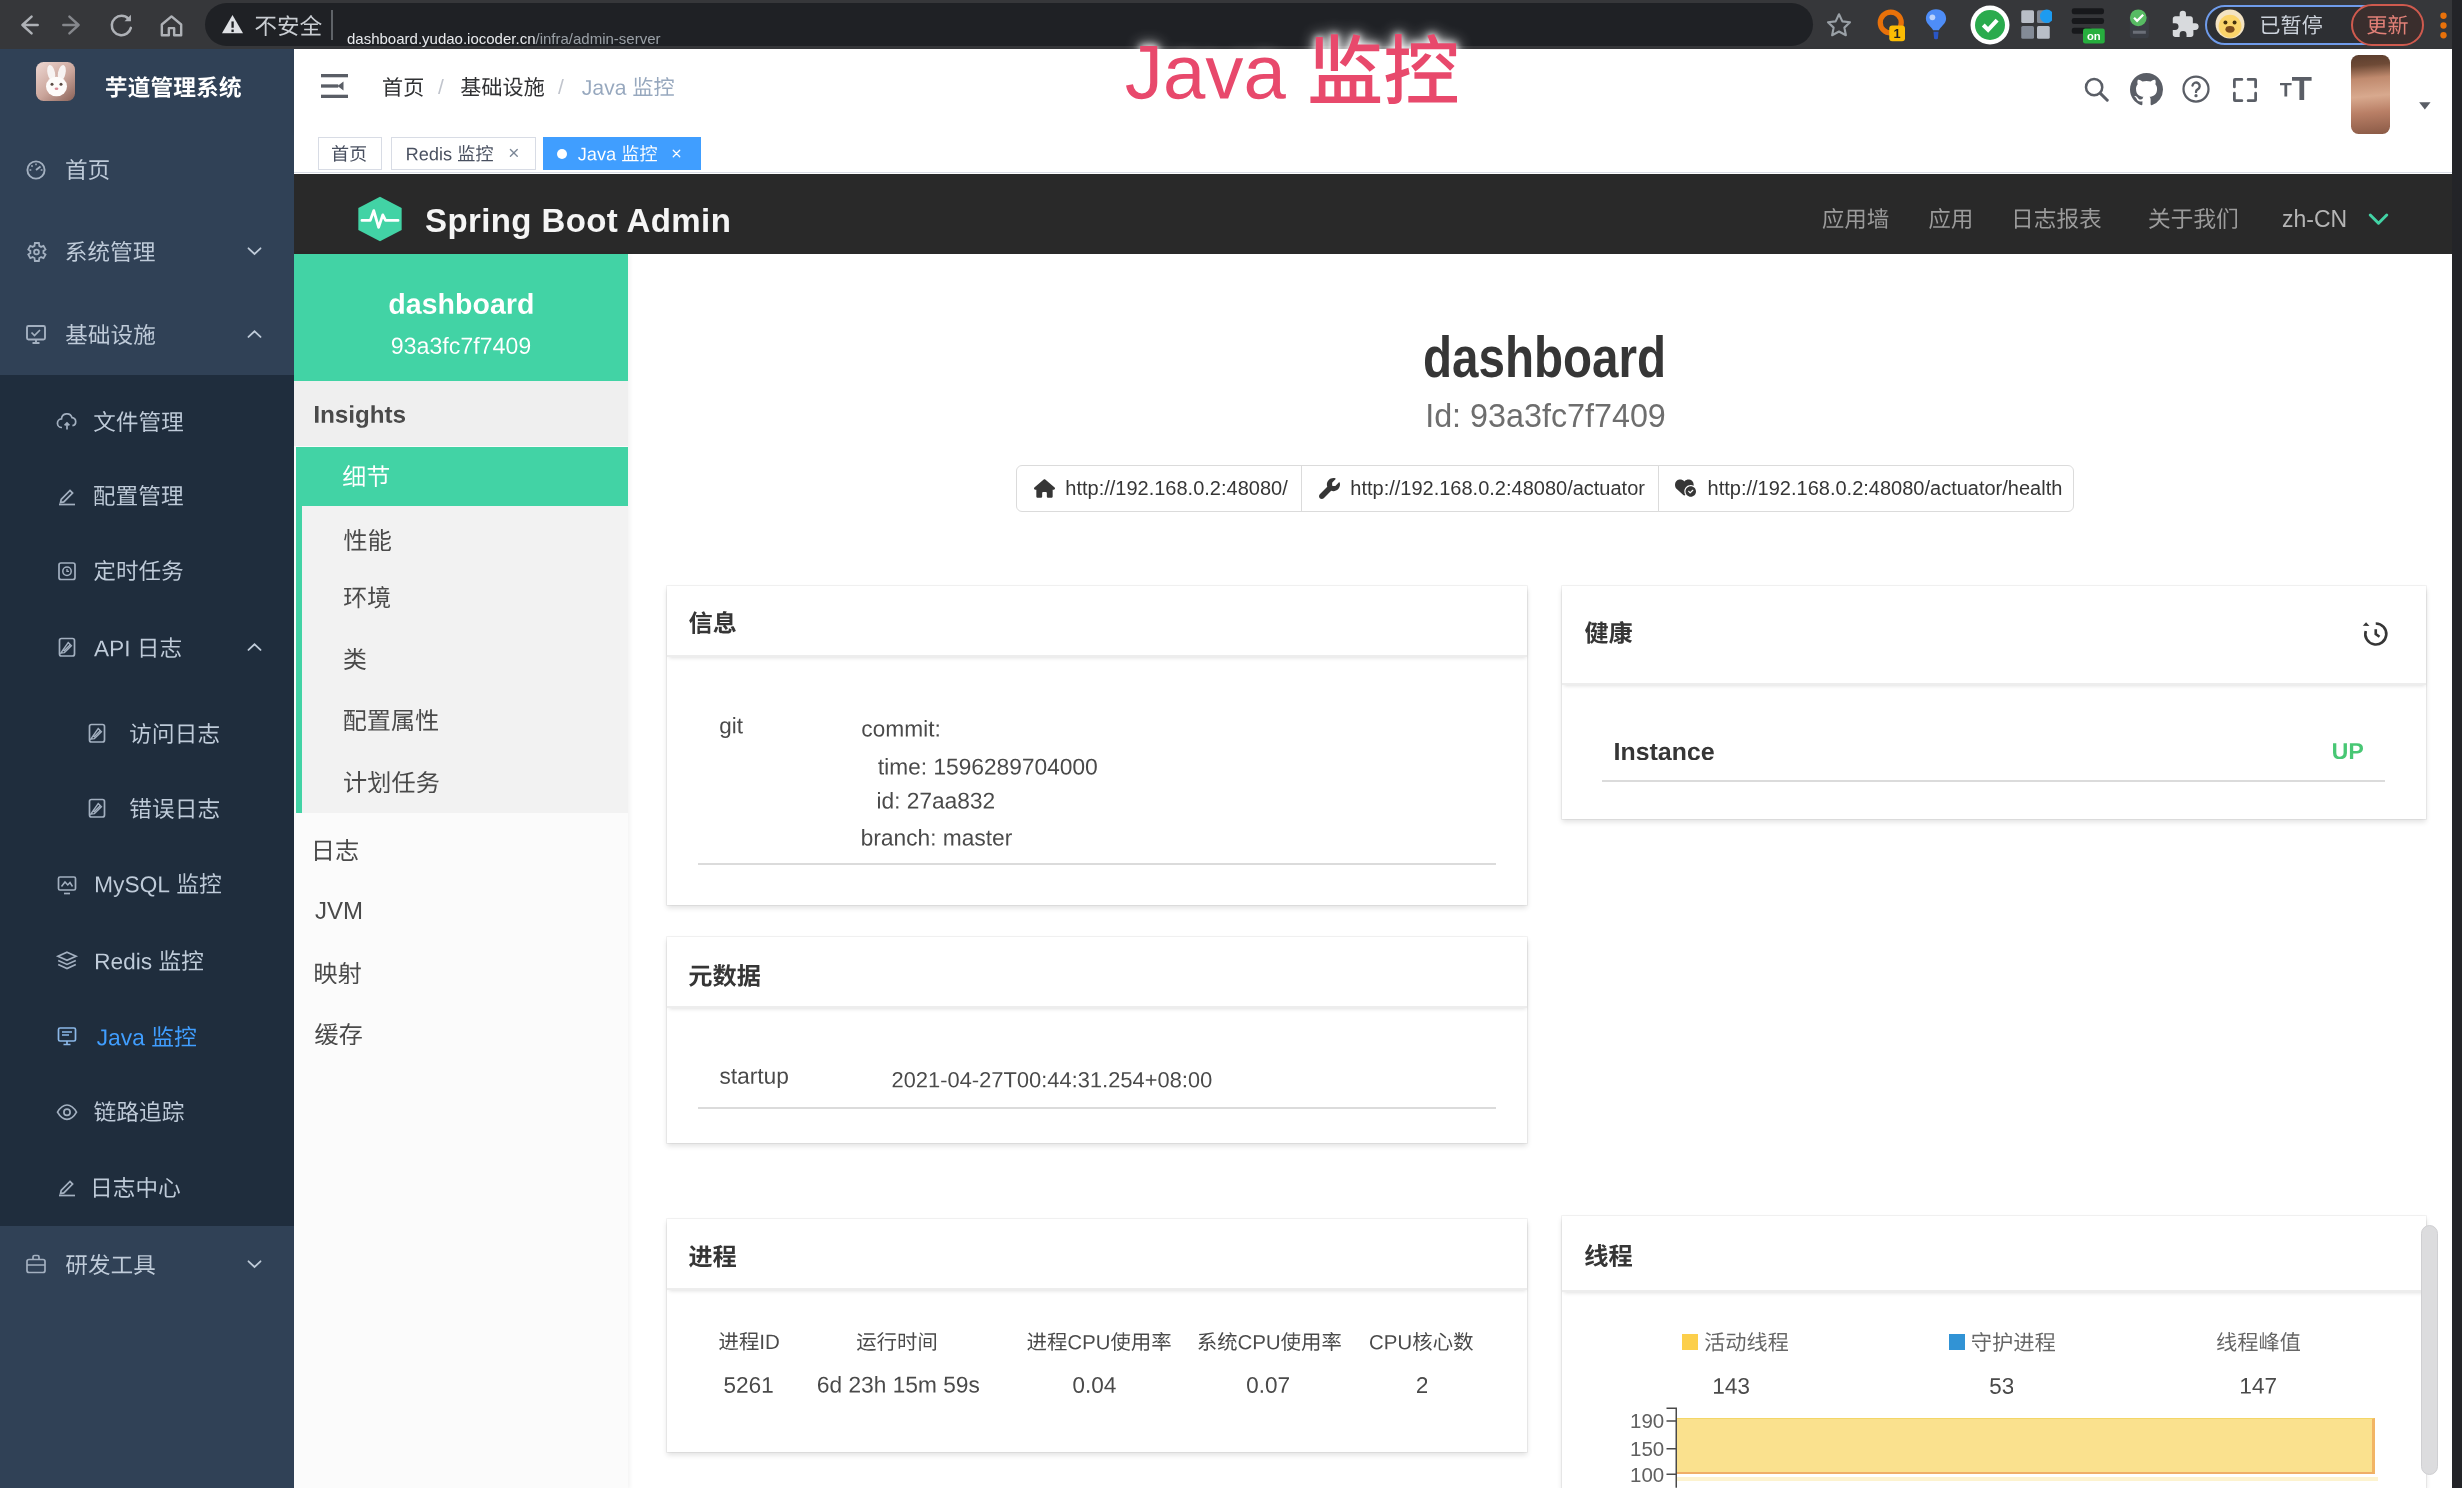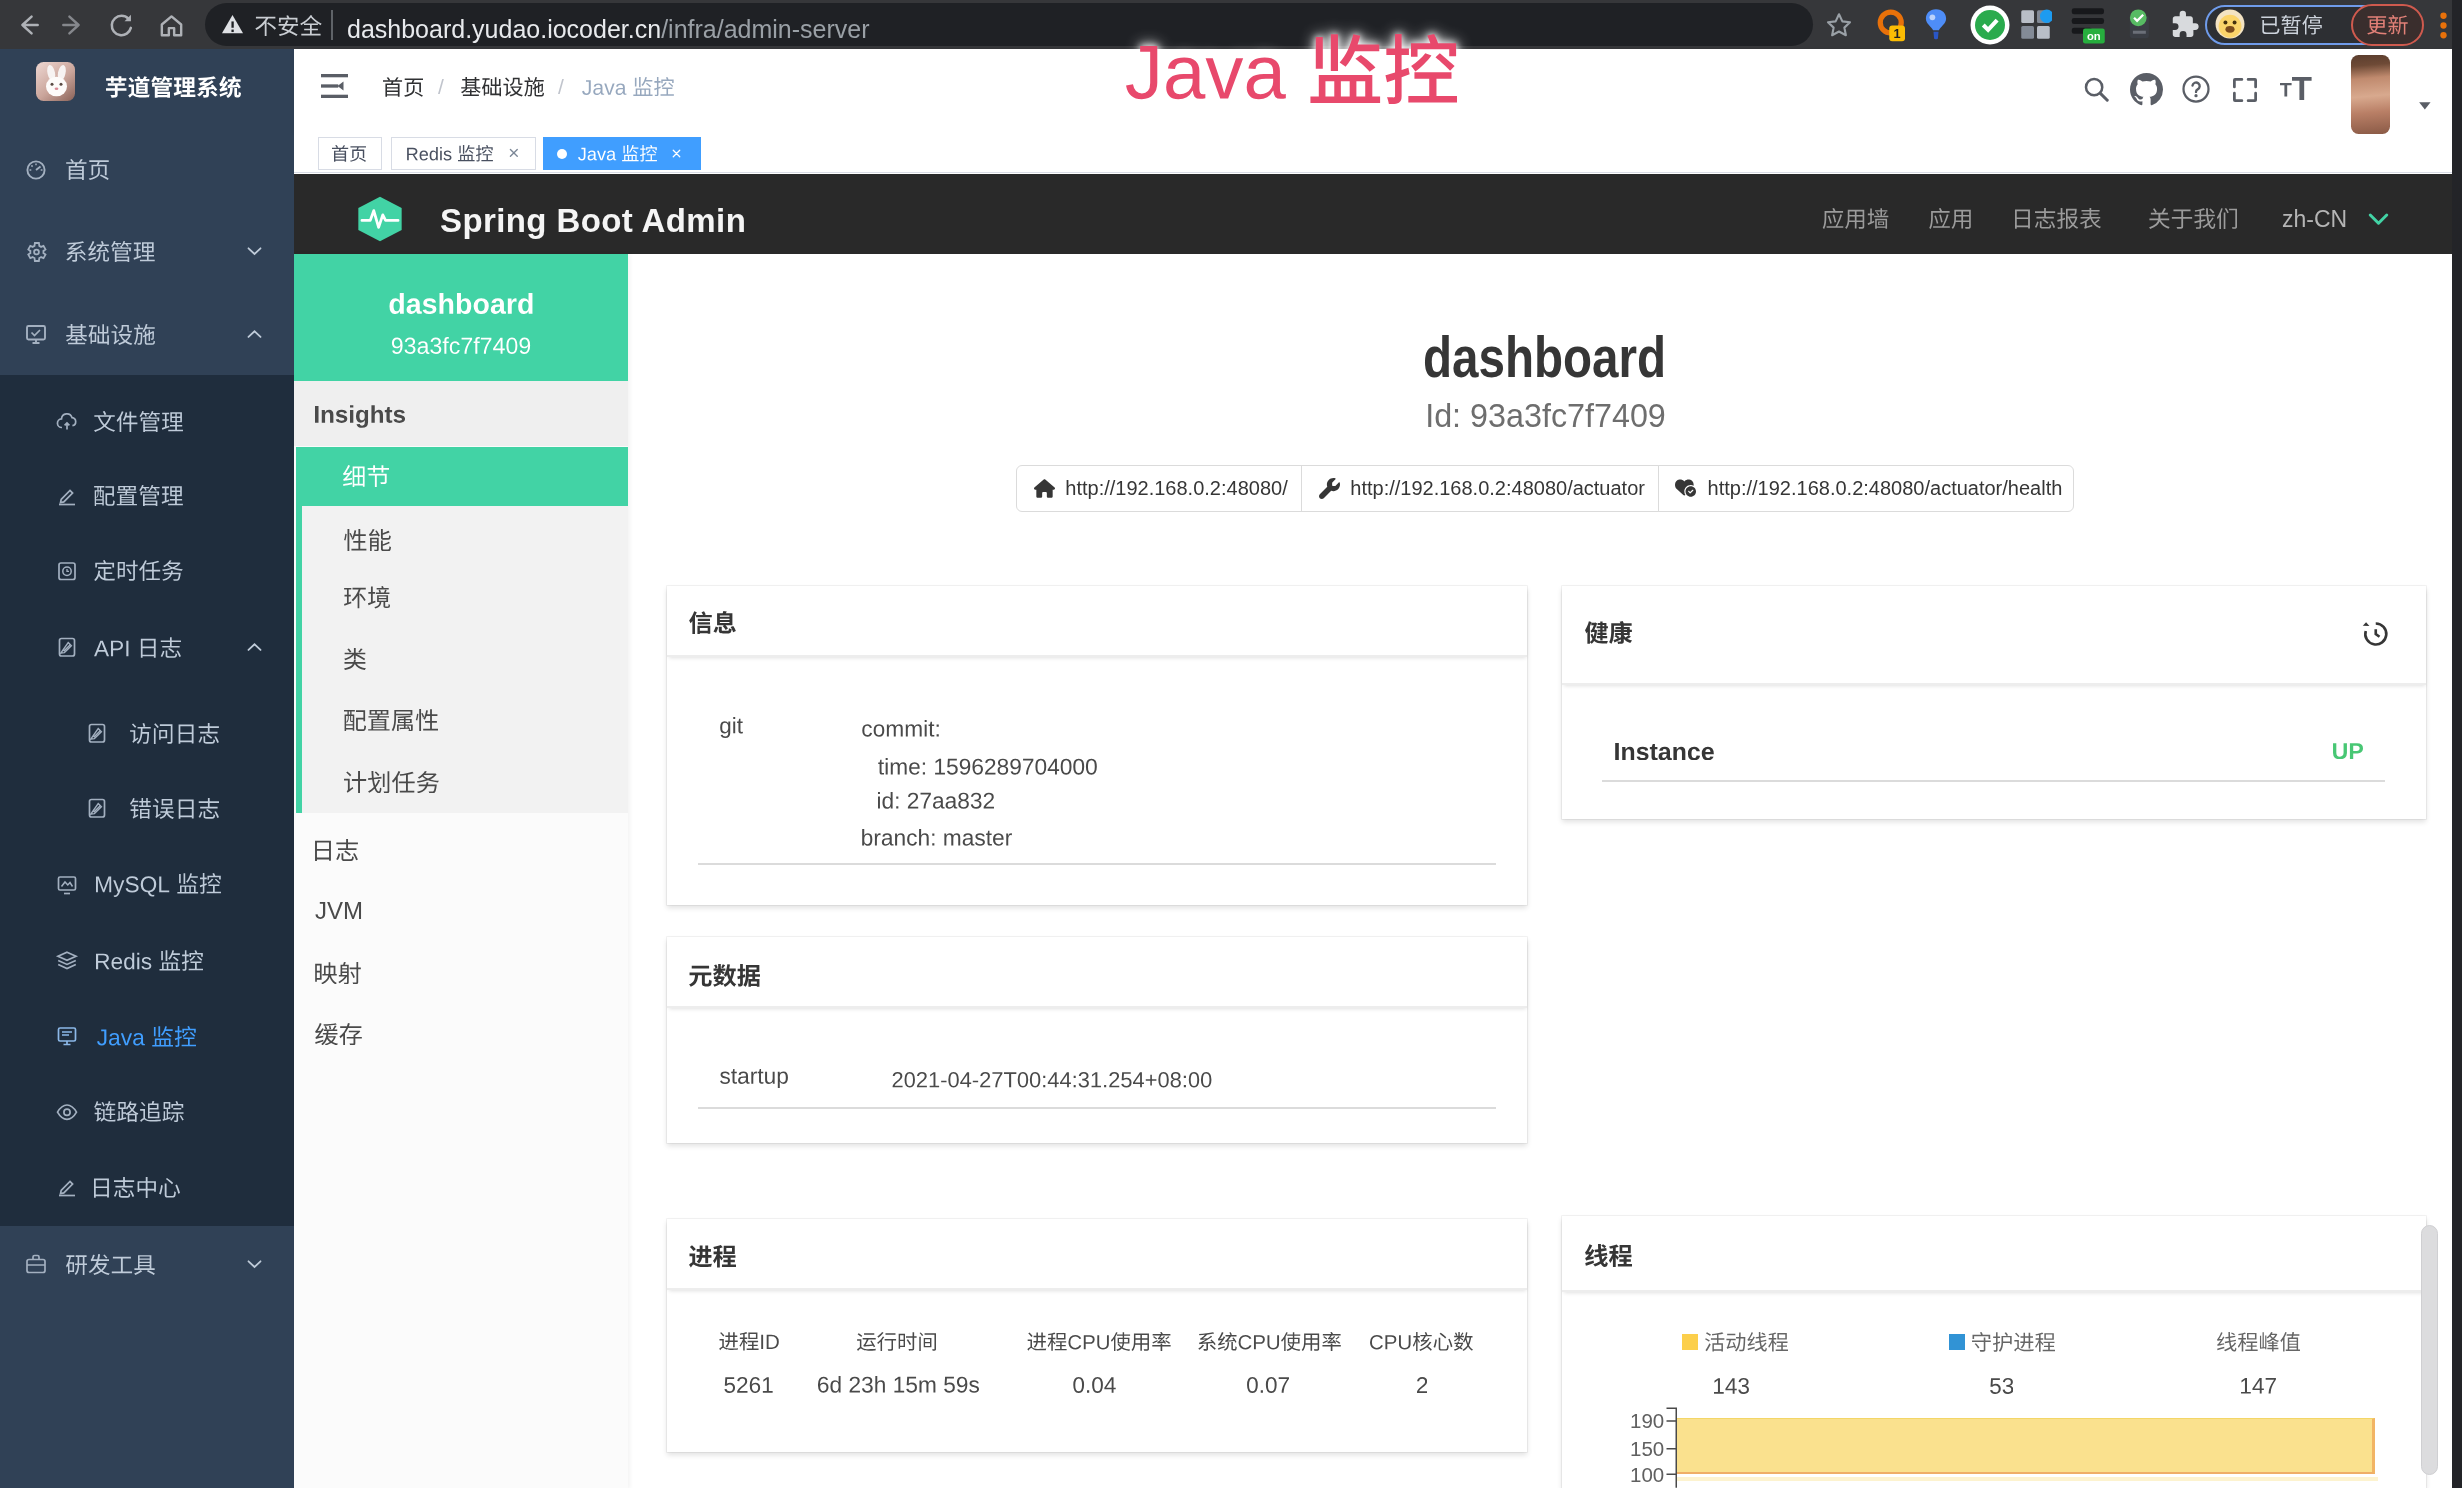--- a/index.html
+++ b/index.html
@@ -30,21 +30,21 @@
 <div style="position:absolute;left:205px;top:3px;width:1608px;height:43px;background:#1f2125;border-radius:22px"></div>
 <svg style="position:absolute;left:221px;top:13px;" width="23" height="23" viewBox="0 0 24 24">
     <path d="M12 2.2 L23 21 H1 Z" fill="#dfe1e5"></path>
     <rect x="10.9" y="8.8" width="2.4" height="6.6" fill="#1f2125"></rect>
     <rect x="10.9" y="17.3" width="2.4" height="2.6" fill="#1f2125"></rect>
   </svg>
 <div style="position:absolute;left:255px;top:14.5px;z-index:3"><svg width="67" height="21" viewBox="1.32 -25.53 87.99 27.87">
       <path d="M16.8 -14.3C20.3 -11.9 24.8 -8.4 27.0 -6.1L28.8 -7.8C26.6 -10.1 22.0 -13.5 18.4 -15.8ZM2.1 -23.1V-20.8H15.4C12.4 -15.7 7.3 -10.6 1.3 -7.6C1.8 -7.1 2.5 -6.2 2.9 -5.7C7.0 -7.9 10.7 -10.9 13.8 -14.4V2.3H16.2V-17.5C17.0 -18.6 17.7 -19.7 18.3 -20.8H27.9V-23.1Z M42.4 -24.7C42.9 -23.8 43.4 -22.7 43.8 -21.8H32.8V-15.7H35.0V-19.6H54.9V-15.7H57.2V-21.8H46.5C46.0 -22.7 45.3 -24.2 44.7 -25.3ZM49.7 -11.3C48.8 -8.9 47.4 -7.0 45.7 -5.3C43.6 -6.2 41.4 -7.0 39.3 -7.7C40.0 -8.8 40.9 -10.0 41.7 -11.3ZM39.0 -11.3C37.9 -9.6 36.8 -8.0 35.8 -6.7C38.3 -5.8 41.0 -4.9 43.7 -3.8C40.8 -1.8 37.0 -0.5 32.5 0.3C32.9 0.8 33.6 1.8 33.9 2.3C38.8 1.3 42.9 -0.3 46.1 -2.7C49.9 -1.1 53.3 0.7 55.6 2.2L57.4 0.2C55.1 -1.2 51.7 -2.9 48.0 -4.4C49.8 -6.3 51.2 -8.5 52.3 -11.3H58.0V-13.5H42.9C43.7 -15.0 44.5 -16.5 45.1 -17.9L42.6 -18.4C42.0 -16.8 41.2 -15.1 40.2 -13.5H32.1V-11.3Z M74.8 -25.5C71.8 -20.8 66.3 -16.3 60.8 -13.9C61.4 -13.4 62.0 -12.6 62.3 -12.0C63.5 -12.6 64.7 -13.3 65.9 -14.1V-12.1H73.8V-7.4H66.1V-5.4H73.8V-0.5H62.3V1.6H87.9V-0.5H76.2V-5.4H84.3V-7.4H76.2V-12.1H84.3V-14.1C85.4 -13.3 86.5 -12.6 87.8 -11.9C88.1 -12.6 88.7 -13.3 89.3 -13.8C84.4 -16.4 80.0 -19.5 76.3 -23.8L76.8 -24.6ZM66.0 -14.1C69.4 -16.3 72.5 -19.1 75.0 -22.2C77.8 -18.9 80.9 -16.4 84.2 -14.1Z" fill="#c9cdd2"></path>
     </svg></div>
 <div style="position:absolute;left:331px;top:10px;width:1.5px;height:30px;background:#5f6368"></div>
-<div style="position:absolute;left:347px;top:15px;font-size:25px;color:#e8eaed;white-space:nowrap;z-index:3">dashboard.yudao.iocoder.cn<span style="color:#9aa0a6">/infra/admin-server</span></div>
+<div style="position:absolute;left:347px;top:30px;font-size:15px;color:#e8eaed;white-space:nowrap;z-index:3">dashboard.yudao.iocoder.cn<span style="color:#9aa0a6">/infra/admin-server</span></div>
 <svg style="position:absolute;left:1824px;top:10px;" width="30" height="30" viewBox="0 0 24 24">
     <path d="M12 3.4 L14.7 9.1 20.8 9.8 16.3 14.1 17.5 20.2 12 17.2 6.5 20.2 7.7 14.1 3.2 9.8 9.3 9.1 Z" stroke="#9aa0a6" stroke-width="1.7" fill="none" stroke-linejoin="round"></path>
   </svg>
 <svg style="position:absolute;left:1875px;top:7.6px;" width="33" height="35" viewBox="0 0 44 46">
     <circle cx="21" cy="19" r="14" fill="none" stroke="#e8710a" stroke-width="7"></circle>
     <rect x="19" y="23" width="21" height="21" rx="4" fill="#fbbc04"></rect>
     <text x="29.5" y="40" font-size="17" font-weight="bold" fill="#202124" text-anchor="middle" font-family="Liberation Sans">1</text>
   </svg>
 <svg style="position:absolute;left:1923px;top:6.8px;" width="26" height="35" viewBox="0 0 36 46">
     <path d="M18 2 C27 2 32 8 32 15 C32 22 24 26 22 31 L14 31 C12 26 4 22 4 15 C4 8 9 2 18 2 Z" fill="#4e8df7"></path>
@@ -293,21 +293,21 @@
 <div style="position:absolute;left:578px;top:145px"><svg width="79" height="16.6" viewBox="0.38 -20.18 104.12 21.89">
       <path d="M5.4 0.2Q1.2 0.2 0.4 -4.1L2.6 -4.5Q2.8 -3.1 3.5 -2.3Q4.3 -1.6 5.4 -1.6Q6.6 -1.6 7.3 -2.4Q8.0 -3.3 8.0 -4.9V-14.7H4.8V-16.5H10.2V-4.9Q10.2 -2.5 8.9 -1.1Q7.6 0.2 5.4 0.2Z M16.9 0.2Q14.9 0.2 14.0 -0.8Q13.0 -1.8 13.0 -3.5Q13.0 -5.5 14.3 -6.6Q15.6 -7.6 18.5 -7.7L21.3 -7.7V-8.4Q21.3 -10.0 20.7 -10.6Q20.0 -11.3 18.6 -11.3Q17.2 -11.3 16.6 -10.8Q15.9 -10.3 15.8 -9.3L13.6 -9.5Q14.1 -12.9 18.7 -12.9Q21.1 -12.9 22.3 -11.8Q23.5 -10.7 23.5 -8.6V-3.2Q23.5 -2.2 23.7 -1.8Q24.0 -1.3 24.7 -1.3Q25.0 -1.3 25.3 -1.4V-0.1Q24.6 0.1 23.7 0.1Q22.5 0.1 22.0 -0.5Q21.5 -1.1 21.4 -2.4H21.3Q20.5 -1.0 19.5 -0.4Q18.4 0.2 16.9 0.2ZM17.3 -1.3Q18.5 -1.3 19.4 -1.9Q20.3 -2.4 20.8 -3.3Q21.3 -4.2 21.3 -5.2V-6.3L19.0 -6.2Q17.5 -6.2 16.8 -5.9Q16.0 -5.6 15.6 -5.0Q15.2 -4.5 15.2 -3.5Q15.2 -2.5 15.7 -1.9Q16.3 -1.3 17.3 -1.3Z M32.5 0.0H30.0L25.4 -12.7H27.7L30.5 -4.4Q30.6 -4.0 31.3 -1.7L31.7 -3.0L32.1 -4.4L35.0 -12.7H37.3Z M42.2 0.2Q40.3 0.2 39.3 -0.8Q38.4 -1.8 38.4 -3.5Q38.4 -5.5 39.7 -6.6Q41.0 -7.6 43.8 -7.7L46.7 -7.7V-8.4Q46.7 -10.0 46.0 -10.6Q45.4 -11.3 44.0 -11.3Q42.6 -11.3 41.9 -10.8Q41.3 -10.3 41.1 -9.3L38.9 -9.5Q39.5 -12.9 44.0 -12.9Q46.4 -12.9 47.6 -11.8Q48.8 -10.7 48.8 -8.6V-3.2Q48.8 -2.2 49.1 -1.8Q49.3 -1.3 50.0 -1.3Q50.3 -1.3 50.7 -1.4V-0.1Q49.9 0.1 49.1 0.1Q47.9 0.1 47.4 -0.5Q46.8 -1.1 46.8 -2.4H46.7Q45.9 -1.0 44.8 -0.4Q43.7 0.2 42.2 0.2ZM42.7 -1.3Q43.8 -1.3 44.7 -1.9Q45.6 -2.4 46.2 -3.3Q46.7 -4.2 46.7 -5.2V-6.3L44.4 -6.2Q42.9 -6.2 42.1 -5.9Q41.4 -5.6 40.9 -5.0Q40.5 -4.5 40.5 -3.5Q40.5 -2.5 41.1 -1.9Q41.6 -1.3 42.7 -1.3Z M72.6 -12.5C74.3 -11.3 76.4 -9.6 77.4 -8.5L78.8 -9.6C77.8 -10.7 75.7 -12.3 73.9 -13.5ZM65.0 -20.1V-8.7H66.8V-20.1ZM60.3 -19.3V-9.4H62.0V-19.3ZM72.1 -20.1C71.3 -16.6 69.7 -13.2 67.7 -11.1C68.1 -10.8 68.9 -10.3 69.1 -10.0C70.3 -11.4 71.4 -13.2 72.3 -15.1H80.0V-16.8H73.0C73.3 -17.7 73.6 -18.7 73.9 -19.8ZM61.2 -7.2V-0.4H58.5V1.3H80.3V-0.4H77.7V-7.2ZM62.9 -0.4V-5.7H66.1V-0.4ZM67.8 -0.4V-5.7H71.0V-0.4ZM72.7 -0.4V-5.7H76.0V-0.4Z M98.0 -13.3C99.6 -11.9 101.6 -10.0 102.6 -8.9L103.8 -10.0C102.7 -11.1 100.7 -13.0 99.1 -14.3ZM94.8 -14.2C93.7 -12.6 91.9 -11.0 90.2 -10.0C90.6 -9.6 91.2 -8.9 91.4 -8.6C93.1 -9.8 95.1 -11.8 96.4 -13.7ZM85.3 -20.2V-15.5H82.4V-13.8H85.3V-8.1C84.1 -7.7 83.0 -7.3 82.1 -7.1L82.5 -5.3L85.3 -6.3V-0.4C85.3 -0.0 85.2 0.0 84.9 0.0C84.6 0.1 83.7 0.1 82.6 0.0C82.9 0.5 83.1 1.3 83.1 1.7C84.7 1.7 85.6 1.7 86.2 1.4C86.8 1.1 87.0 0.6 87.0 -0.4V-6.9L89.6 -7.8L89.3 -9.5L87.0 -8.6V-13.8H89.5V-15.5H87.0V-20.2ZM89.3 -0.5V1.1H104.5V-0.5H97.9V-6.5H102.8V-8.1H91.3V-6.5H96.1V-0.5ZM95.5 -19.8C95.8 -19.0 96.2 -18.0 96.5 -17.3H90.2V-13.1H91.8V-15.7H102.5V-13.3H104.3V-17.3H98.5C98.2 -18.1 97.6 -19.2 97.2 -20.2Z" fill="#ffffff"></path>
     </svg></div>
 <svg style="position:absolute;left:670px;top:147px;" width="13" height="13" viewBox="0 0 18 18">
     <path d="M4.5 4.5 L13.5 13.5 M13.5 4.5 L4.5 13.5" stroke="#fff" stroke-width="1.8" stroke-linecap="round"></path>
   </svg>
 <svg style="position:absolute;left:355px;top:196px;" width="50" height="46" viewBox="0 0 36 32">
     <path d="M18 0 L33.6 8 V24 L18 32 L2.4 24 V8 Z" fill="#42d3a5"></path>
     <path d="M5 17 h6 l2.5-7 3.5 12 3-9 2 4 h9" stroke="#fff" stroke-width="2" fill="none" stroke-linejoin="round" stroke-linecap="round"></path>
   </svg>
-<div style="position:absolute;left:440px;top:202px;font-size:33px;font-weight:bold;color:#f5f5f5;white-space:nowrap;letter-spacing:0.4px">Spring Boot Admin</div>
+<div style="position:absolute;left:425px;top:202px;font-size:33px;font-weight:bold;color:#f5f5f5;white-space:nowrap;letter-spacing:0.4px">Spring Boot Admin</div>
 <div style="position:absolute;left:1822px;top:208px"><svg width="67" height="21" viewBox="1.08 -25.44 87.66 28.05">
       <path d="M7.9 -14.7C9.2 -11.5 10.6 -7.2 11.2 -4.4L13.3 -5.2C12.6 -8.0 11.2 -12.2 9.9 -15.5ZM14.4 -16.4C15.4 -13.1 16.5 -8.8 16.9 -6.1L19.1 -6.7C18.6 -9.5 17.5 -13.7 16.5 -16.9ZM14.0 -24.8C14.6 -23.8 15.2 -22.4 15.6 -21.3H3.6V-13.1C3.6 -8.9 3.4 -2.9 1.1 1.3C1.6 1.6 2.6 2.2 3.1 2.6C5.5 -1.9 5.9 -8.6 5.9 -13.1V-19.2H28.3V-21.3H18.2C17.8 -22.4 16.9 -24.1 16.2 -25.4ZM6.3 -1.2V1.0H28.6V-1.2H20.5C23.3 -5.8 25.5 -11.3 26.9 -16.3L24.6 -17.1C23.4 -11.9 21.1 -5.8 18.2 -1.2Z M34.6 -23.1V-12.2C34.6 -8.0 34.3 -2.7 31.0 1.1C31.5 1.3 32.4 2.1 32.7 2.5C35.0 0.0 36.0 -3.4 36.5 -6.8H44.0V2.1H46.3V-6.8H54.4V-0.7C54.4 -0.1 54.2 0.1 53.6 0.1C53.0 0.1 51.0 0.1 48.9 0.1C49.2 0.7 49.5 1.6 49.6 2.2C52.5 2.2 54.2 2.2 55.2 1.9C56.2 1.5 56.6 0.8 56.6 -0.7V-23.1ZM36.8 -20.9H44.0V-16.1H36.8ZM54.4 -20.9V-16.1H46.3V-20.9ZM36.8 -14.0H44.0V-8.9H36.7C36.8 -10.1 36.8 -11.2 36.8 -12.2ZM54.4 -14.0V-8.9H46.3V-14.0Z M76.7 -6.1H81.6V-3.9H76.7ZM75.1 -7.4V-2.6H83.2V-7.4ZM72.1 -19.3C73.2 -18.1 74.4 -16.4 75.0 -15.4L76.6 -16.3C76.1 -17.5 74.8 -19.1 73.7 -20.2ZM84.7 -20.1C83.9 -18.9 82.7 -17.3 81.7 -16.2L83.3 -15.4C84.3 -16.4 85.5 -17.8 86.5 -19.3ZM78.2 -25.2V-22.6H70.9V-20.7H78.2V-15.1H69.8V-13.2H88.7V-15.1H80.3V-20.7H87.5V-22.6H80.3V-25.2ZM71.2 -11.0V2.4H73.3V1.1H85.0V2.3H87.1V-11.0ZM73.3 -0.8V-9.2H85.0V-0.8ZM61.0 -4.9 61.9 -2.7C64.3 -3.8 67.3 -5.1 70.1 -6.5L69.7 -8.4L66.7 -7.1V-15.9H69.6V-18.0H66.7V-24.8H64.6V-18.0H61.4V-15.9H64.6V-6.3C63.3 -5.7 62.0 -5.2 61.0 -4.9Z" fill="#9b9b9b"></path>
     </svg></div>
 <div style="position:absolute;left:1929px;top:208px"><svg width="42" height="21" viewBox="1.08 -25.44 55.53 28.05">
       <path d="M7.9 -14.7C9.2 -11.5 10.6 -7.2 11.2 -4.4L13.3 -5.2C12.6 -8.0 11.2 -12.2 9.9 -15.5ZM14.4 -16.4C15.4 -13.1 16.5 -8.8 16.9 -6.1L19.1 -6.7C18.6 -9.5 17.5 -13.7 16.5 -16.9ZM14.0 -24.8C14.6 -23.8 15.2 -22.4 15.6 -21.3H3.6V-13.1C3.6 -8.9 3.4 -2.9 1.1 1.3C1.6 1.6 2.6 2.2 3.1 2.6C5.5 -1.9 5.9 -8.6 5.9 -13.1V-19.2H28.3V-21.3H18.2C17.8 -22.4 16.9 -24.1 16.2 -25.4ZM6.3 -1.2V1.0H28.6V-1.2H20.5C23.3 -5.8 25.5 -11.3 26.9 -16.3L24.6 -17.1C23.4 -11.9 21.1 -5.8 18.2 -1.2Z M34.6 -23.1V-12.2C34.6 -8.0 34.3 -2.7 31.0 1.1C31.5 1.3 32.4 2.1 32.7 2.5C35.0 0.0 36.0 -3.4 36.5 -6.8H44.0V2.1H46.3V-6.8H54.4V-0.7C54.4 -0.1 54.2 0.1 53.6 0.1C53.0 0.1 51.0 0.1 48.9 0.1C49.2 0.7 49.5 1.6 49.6 2.2C52.5 2.2 54.2 2.2 55.2 1.9C56.2 1.5 56.6 0.8 56.6 -0.7V-23.1ZM36.8 -20.9H44.0V-16.1H36.8ZM54.4 -20.9V-16.1H46.3V-20.9ZM36.8 -14.0H44.0V-8.9H36.7C36.8 -10.1 36.8 -11.2 36.8 -12.2ZM54.4 -14.0V-8.9H46.3V-14.0Z" fill="#9b9b9b"></path>
     </svg></div>
 <div style="position:absolute;left:2015px;top:208px"><svg width="86" height="21" viewBox="5.28 -25.20 113.73 27.66">
       <path d="M7.6 -10.6H22.6V-2.1H7.6ZM7.6 -12.8V-20.9H22.6V-12.8ZM5.3 -23.2V2.1H7.6V0.1H22.6V1.9H25.0V-23.2Z M38.1 -7.7V-1.1C38.1 1.3 39.0 2.0 42.5 2.0C43.2 2.0 48.5 2.0 49.3 2.0C52.2 2.0 53.0 1.0 53.3 -2.9C52.6 -3.1 51.7 -3.4 51.2 -3.8C51.1 -0.6 50.8 -0.1 49.2 -0.1C48.0 -0.1 43.5 -0.1 42.6 -0.1C40.7 -0.1 40.4 -0.3 40.4 -1.2V-7.7ZM41.3 -9.5C43.8 -8.0 46.7 -5.8 48.0 -4.3L49.7 -5.8C48.2 -7.4 45.3 -9.4 42.9 -10.8ZM52.3 -7.0C53.8 -4.4 55.5 -1.0 56.2 1.1L58.4 0.1C57.6 -1.9 55.9 -5.2 54.4 -7.7ZM34.5 -7.4C33.9 -5.1 32.9 -2.0 31.5 -0.1L33.5 0.9C34.9 -1.1 35.9 -4.3 36.5 -6.7ZM43.8 -25.2V-20.9H31.7V-18.7H43.8V-13.6H33.6V-11.5H56.6V-13.6H46.1V-18.7H58.4V-20.9H46.1V-25.2Z M72.7 -24.2V2.3H74.9V-11.8H75.8C77.0 -8.7 78.5 -5.8 80.5 -3.3C79.0 -1.6 77.2 -0.2 75.1 0.8C75.6 1.2 76.3 1.9 76.6 2.5C78.7 1.4 80.4 -0.0 82.0 -1.7C83.5 0.0 85.3 1.3 87.3 2.3C87.7 1.7 88.4 0.8 88.9 0.4C86.9 -0.4 85.0 -1.8 83.4 -3.4C85.6 -6.3 87.1 -9.8 87.8 -13.5L86.4 -14.0L86.0 -13.9H74.9V-22.1H84.5C84.4 -19.4 84.2 -18.2 83.8 -17.8C83.6 -17.6 83.2 -17.6 82.6 -17.6C82.0 -17.6 80.0 -17.6 78.1 -17.8C78.4 -17.2 78.7 -16.5 78.7 -15.9C80.7 -15.8 82.6 -15.8 83.5 -15.8C84.5 -15.9 85.2 -16.1 85.7 -16.6C86.4 -17.3 86.7 -19.0 86.8 -23.2C86.9 -23.6 86.9 -24.2 86.9 -24.2ZM78.0 -11.8H85.1C84.5 -9.4 83.4 -7.1 81.9 -5.1C80.2 -7.1 78.9 -9.4 78.0 -11.8ZM65.7 -25.2V-19.1H61.4V-16.9H65.7V-10.6L61.0 -9.3L61.6 -7.0L65.7 -8.2V-0.4C65.7 0.1 65.5 0.2 65.0 0.3C64.6 0.3 63.0 0.3 61.3 0.2C61.6 0.9 62.0 1.8 62.0 2.4C64.4 2.4 65.8 2.3 66.7 2.0C67.6 1.6 68.0 1.0 68.0 -0.4V-8.9L71.6 -10.0L71.3 -12.2L68.0 -11.2V-16.9H71.4V-19.1H68.0V-25.2Z M97.6 2.4C98.2 1.9 99.4 1.5 107.7 -1.1C107.6 -1.6 107.4 -2.5 107.4 -3.1L100.0 -0.9V-7.5C101.8 -8.8 103.5 -10.1 104.8 -11.5C107.1 -5.2 111.3 -0.7 117.5 1.4C117.8 0.8 118.5 -0.1 119.0 -0.6C116.0 -1.4 113.5 -2.9 111.4 -4.9C113.3 -6.0 115.5 -7.6 117.2 -9.1L115.4 -10.4C114.1 -9.1 112.0 -7.5 110.2 -6.2C108.8 -7.8 107.8 -9.6 107.0 -11.5H118.0V-13.5H106.1V-16.2H115.7V-18.0H106.1V-20.6H117.1V-22.5H106.1V-25.2H103.8V-22.5H93.2V-20.6H103.8V-18.0H94.7V-16.2H103.8V-13.5H92.0V-11.5H101.9C99.1 -9.0 94.8 -6.7 91.1 -5.5C91.6 -5.0 92.2 -4.2 92.6 -3.7C94.3 -4.3 96.0 -5.1 97.7 -6.1V-1.6C97.7 -0.4 97.1 0.1 96.6 0.3C96.9 0.8 97.4 1.8 97.6 2.4Z" fill="#9b9b9b"></path>
     </svg></div>
 <div style="position:absolute;left:2149px;top:208px"><svg width="88" height="21" viewBox="1.44 -25.17 116.22 27.66">

